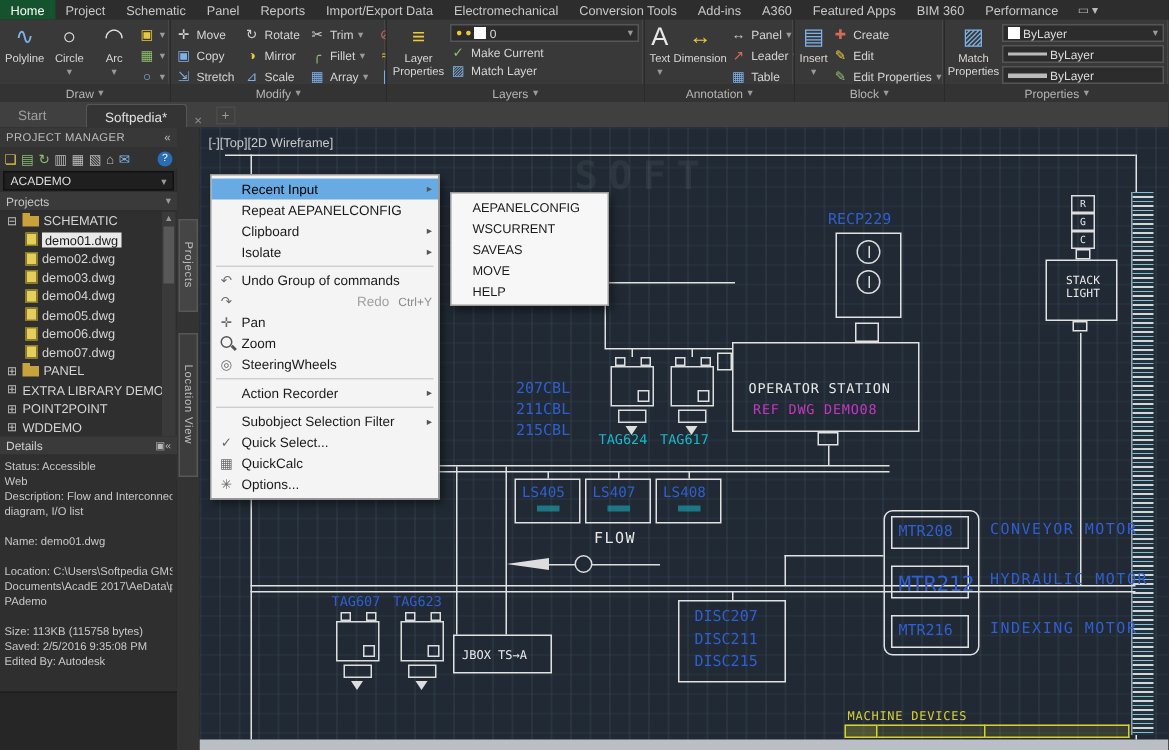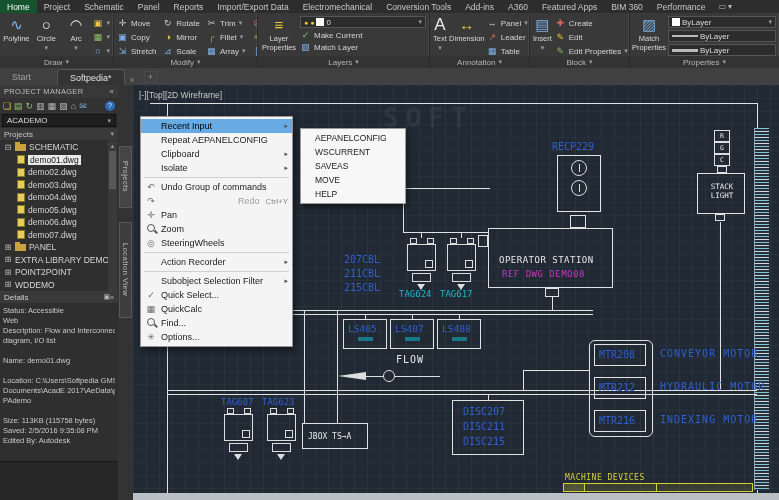--- a/index.html
+++ b/index.html
@@ -576,21 +576,21 @@
   <div class="lbl wht" style="left:263px;top:269px;font-size:10px;letter-spacing:1px">FLOW</div>
   <div class="wh" style="left:215px;top:291px;width:92px;background:#ddd"></div>
   <div style="position:absolute;left:205px;top:287px;width:0;height:0;border-top:4px solid transparent;border-bottom:4px solid transparent;border-right:28px solid #ddd"></div>
   <div style="position:absolute;left:250px;top:285px;width:12px;height:12px;border:1.5px solid #ddd;border-radius:50%;background:#212a34"></div>
 
   <div class="obox" style="left:456px;top:255px;width:64px;height:97px;border-radius:6px"></div>
   <div class="obox" style="left:461px;top:259px;width:52px;height:22px">
     <div class="lbl blue" style="left:4px;top:4px;font-size:10px">MTR208</div>
   </div>
   <div class="obox" style="left:461px;top:292px;width:52px;height:22px">
-    <div class="lbl blue" style="left:4px;top:4px;font-size:10px">MTR212</div>
+    <div class="lbl blue" style="left:4px;top:4px;font-size:14px">MTR212</div>
   </div>
   <div class="obox" style="left:461px;top:325px;width:52px;height:22px">
     <div class="lbl blue" style="left:4px;top:4px;font-size:10px">MTR216</div>
   </div>
   <div class="lbl blue" style="left:527px;top:263px;font-size:10px;letter-spacing:1px">CONVEYOR MOTOR</div>
   <div class="lbl blue" style="left:527px;top:296px;font-size:10px;letter-spacing:1px">HYDRAULIC MOTOR</div>
   <div class="lbl blue" style="left:527px;top:329px;font-size:10px;letter-spacing:1px">INDEXING MOTOR</div>
 
   <div class="obox" style="left:319px;top:315px;width:72px;height:55px">
     <div class="lbl blue" style="left:10px;top:5px;font-size:10px">DISC207</div>
@@ -685,24 +685,20 @@
     </div>
   <div class="mitem">
       <span class="mico">✓</span>
       <span class="mlab">Quick Select...</span>
     </div>
   <div class="mitem">
       <span class="mico">▦</span>
       <span class="mlab">QuickCalc</span>
     </div>
   <div class="mitem">
-      <span class="mico"><span class="magnify"></span></span>
-      <span class="mlab">Find...</span>
-    </div>
-  <div class="mitem">
       <span class="mico">✳</span>
       <span class="mlab">Options...</span>
     </div>
 </div>
 
 <div id="submenu">
   <div class="smitem">AEPANELCONFIG</div>
   <div class="smitem">WSCURRENT</div>
   <div class="smitem">SAVEAS</div>
   <div class="smitem">MOVE</div>

